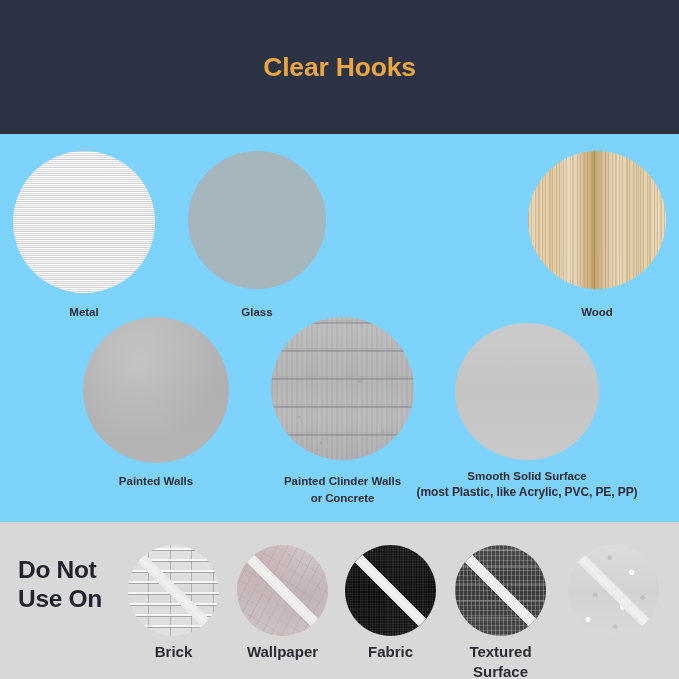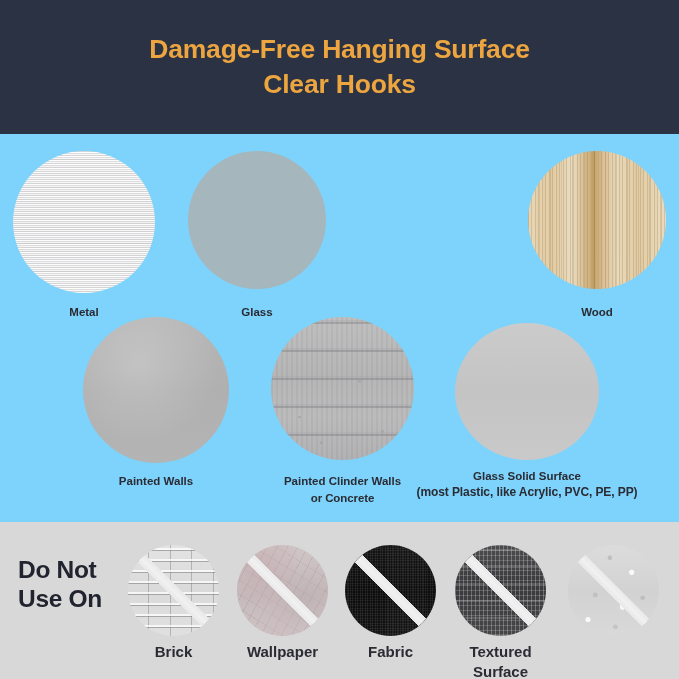--- a/index.html
+++ b/index.html
@@ -215,21 +215,20 @@
       linear-gradient(180deg,#dcdcdc 0%,#d2d2d2 50%,#d9d9d9 100%);
   }
 </style>
 </head>
 <body>
 
 <div id="infographic">
 
   <div class="header">
     <h1 class="header-title">
-      <span>Damage-Free Hanging Surface</span>
       <span class="l2">Clear Hooks</span>
     </h1>
   </div>
 
   <div class="ok-area">
 
     <div class="swatch" style="left:13px;top:17px;">
       <div class="disc tex-metal" style="width:142px;height:142px;"></div>
       <div class="caption" style="top:154px;">Metal</div>
     </div>
@@ -254,21 +253,21 @@
       <div class="disc tex-concrete" style="width:143px;height:143px;"></div>
       <div class="caption" style="top:157px;">
         <span>Painted Clinder Walls</span>
         <span class="sub" style="font-size:11.5px;margin-top:2px;">or Concrete</span>
       </div>
     </div>
 
     <div class="swatch" style="left:455px;top:189px;">
       <div class="disc tex-smooth" style="width:144px;height:137px;"></div>
       <div class="caption" style="top:146px;">
-        <span>Glass Solid Surface</span>
+        <span>Smooth Solid Surface</span>
         <span class="sub">(most Plastic, like Acrylic, PVC, PE, PP)</span>
       </div>
     </div>
 
   </div>
 
   <div class="no-area">
 
     <div class="donot-text" style="position:absolute;left:18px;top:34px;">
       <span>Do Not</span>

